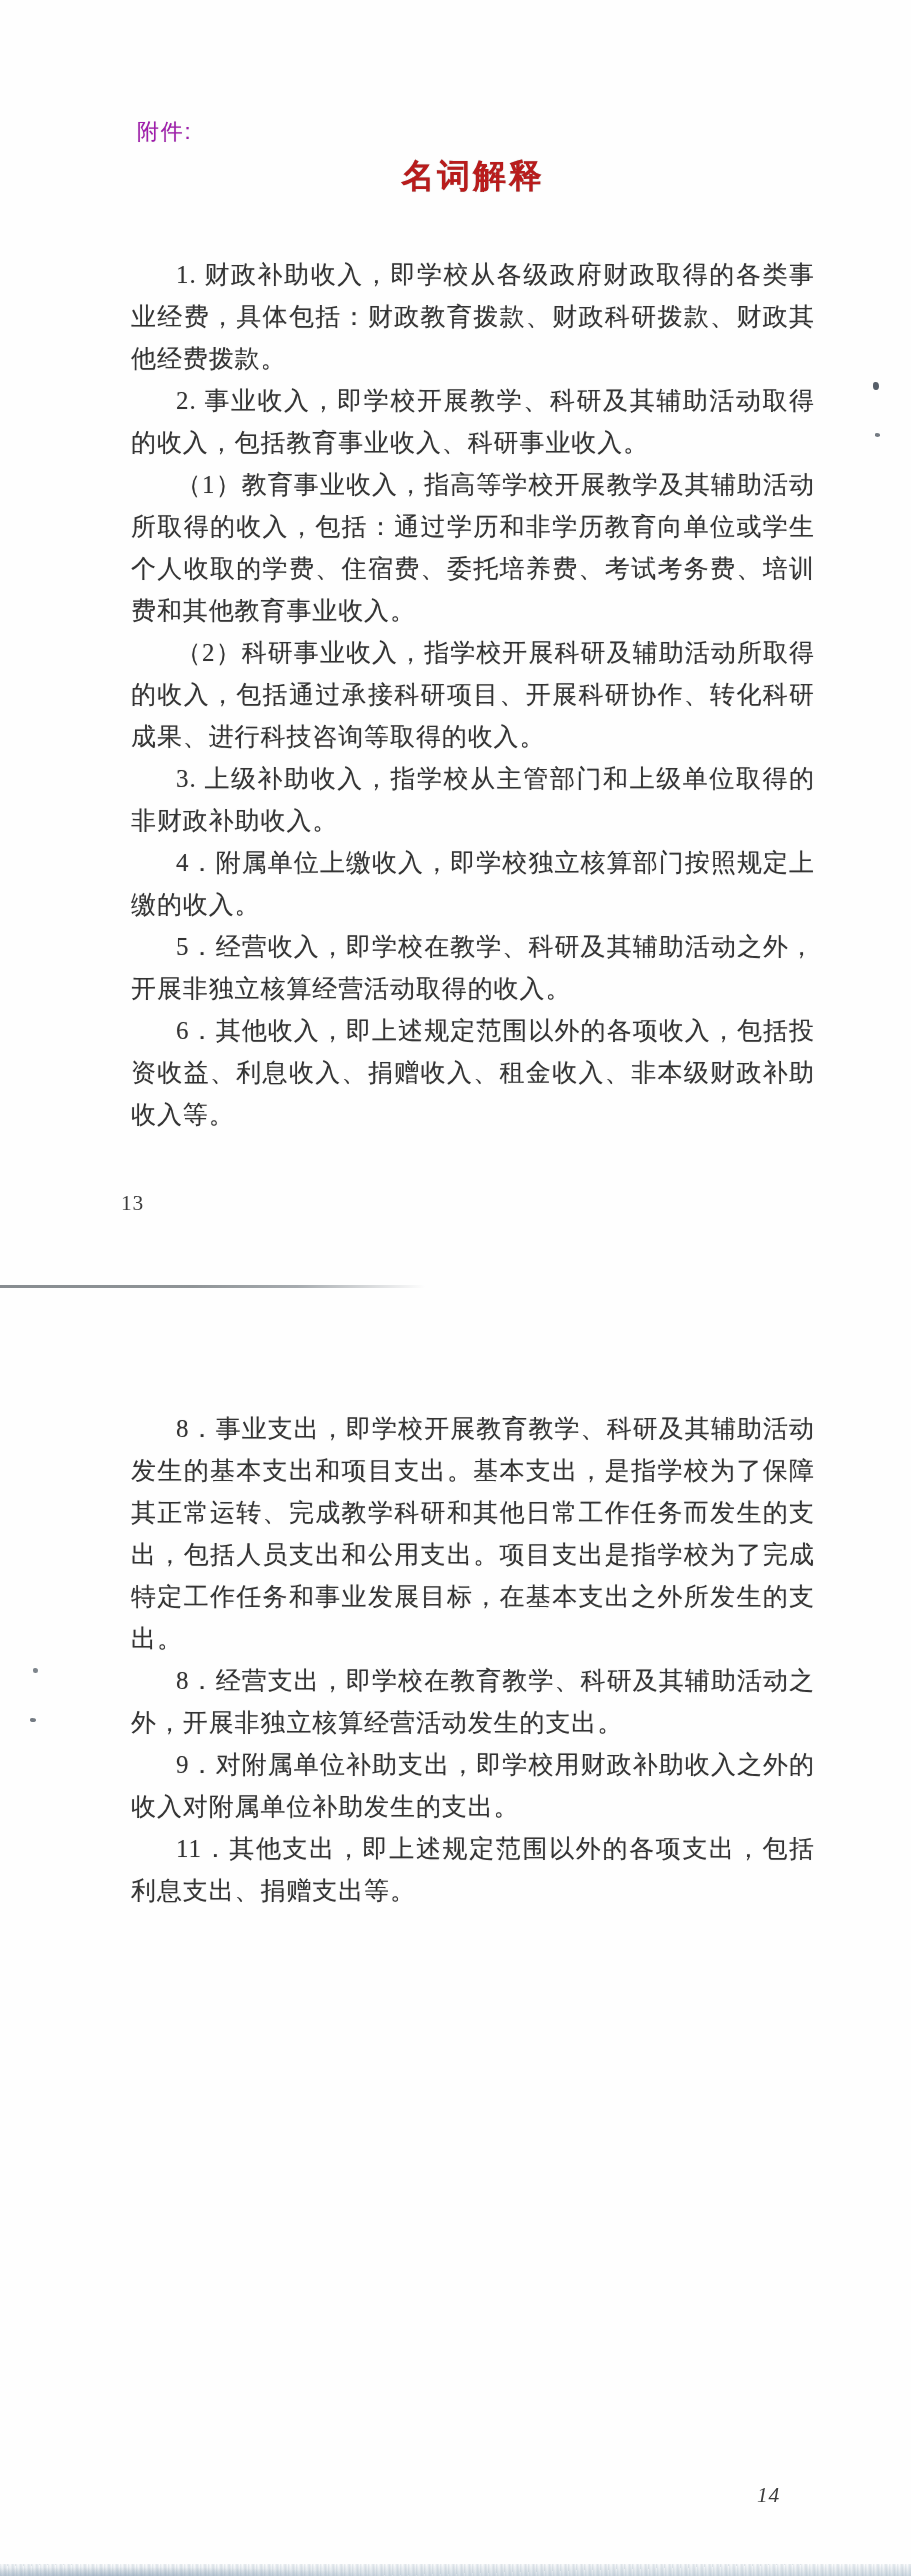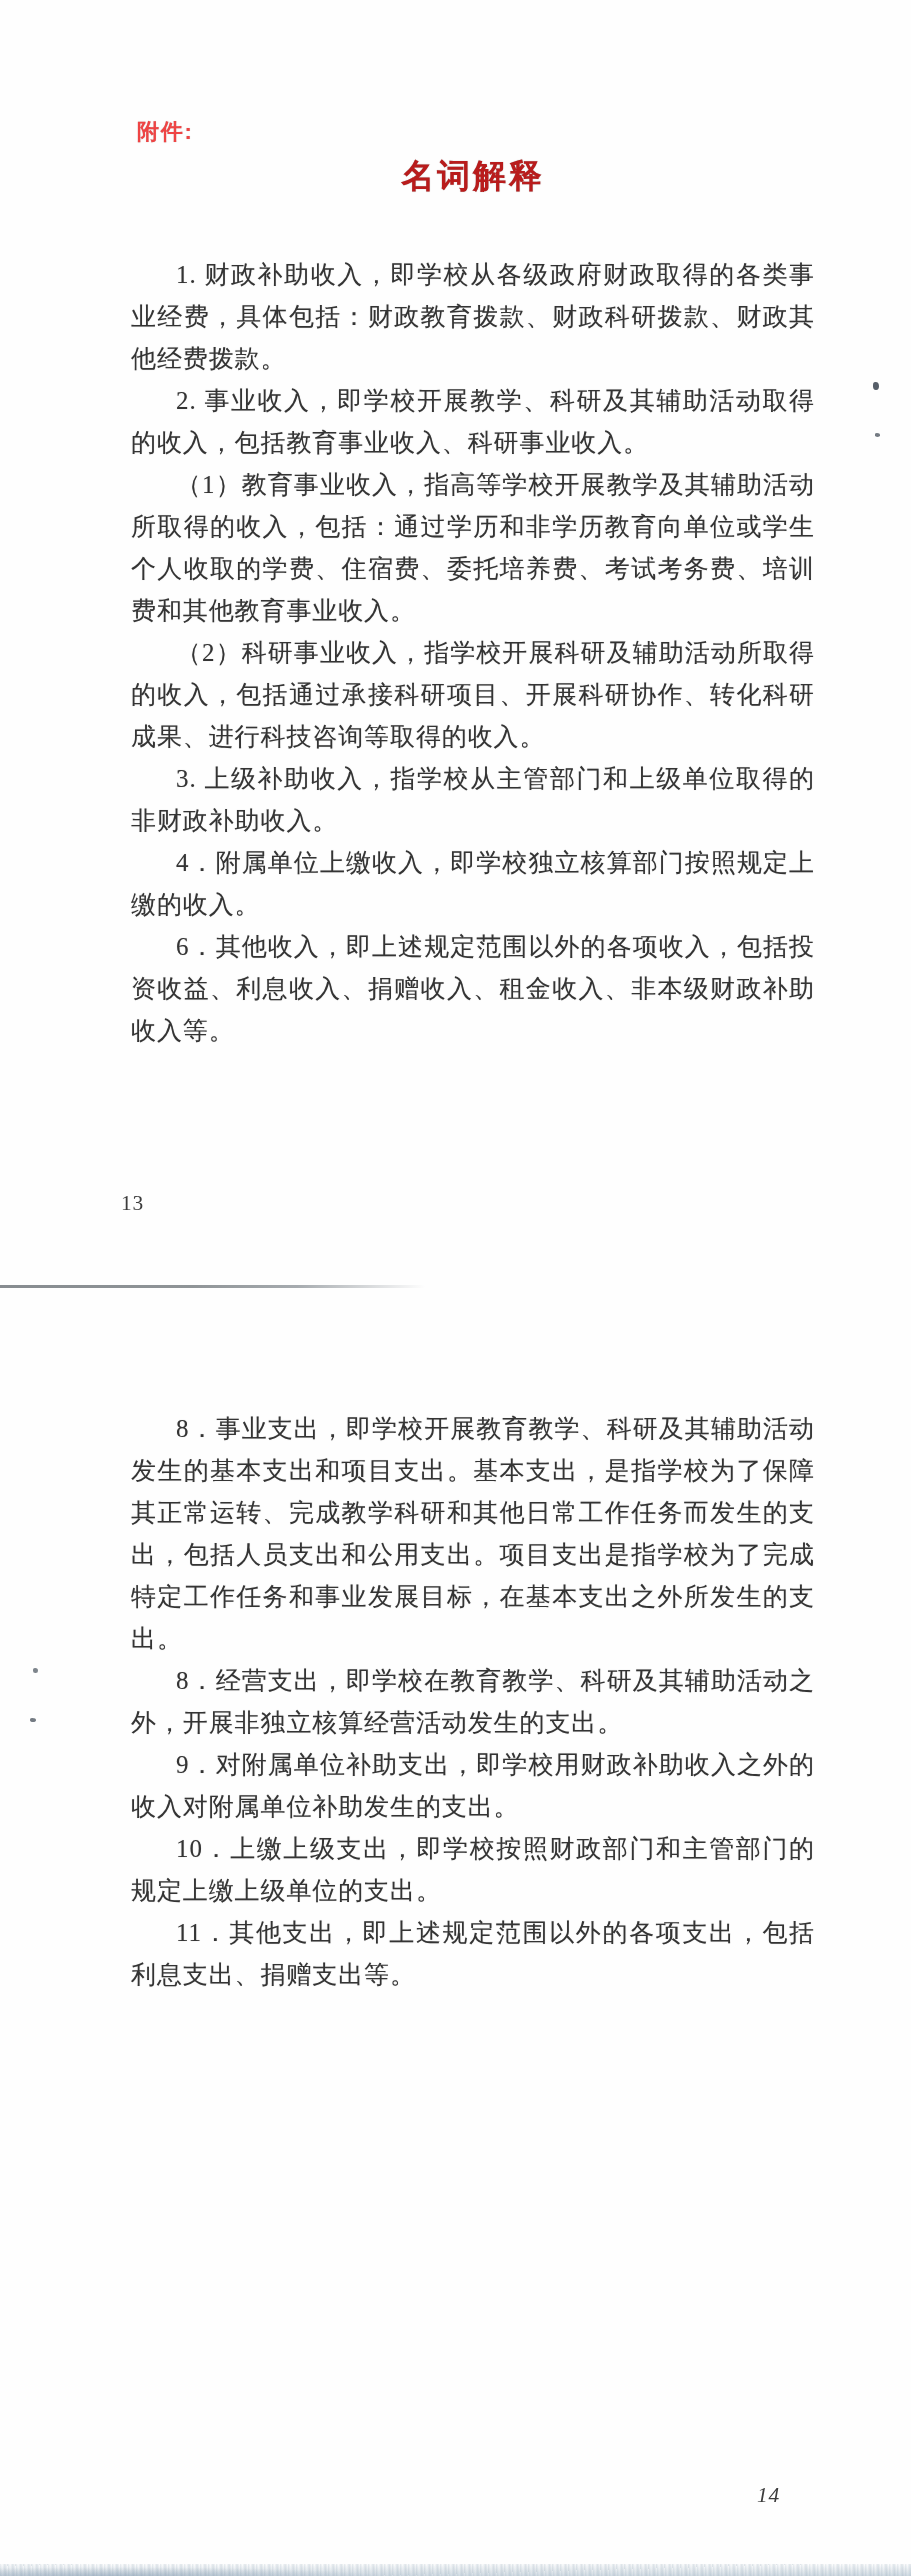--- a/index.html
+++ b/index.html
@@ -18,23 +18,23 @@
   
   .ink {
     color: #343434;
     text-shadow: 0 0 0.9px rgba(70,70,70,0.35);
   }
   .attachment {
     position: absolute;
     left: 137px;
     top: 117px;
     font-size: 22px;
-    font-weight: bold;
+    font-weight: normal;
     font-family: "Liberation Sans", "DejaVu Sans", sans-serif;
-    color: #ef4444;
+    color: #a21caf;
     letter-spacing: 1.8px;
   }
   .doc-title {
     position: absolute;
     left: 131px;
     top: 154px;
     width: 684px;
     text-align: center;
     font-size: 33px;
     font-weight: bold;
@@ -114,32 +114,32 @@
 
 <div class="doc-title">名词解释</div>
 
 <div class="text-block page1-text ink">
   <p>1. 财政补助收入，即学校从各级政府财政取得的各类事业经费，具体包括：财政教育拨款、财政科研拨款、财政其他经费拨款。</p>
   <p>2. 事业收入，即学校开展教学、科研及其辅助活动取得的收入，包括教育事业收入、科研事业收入。</p>
   <p>（1）教育事业收入，指高等学校开展教学及其辅助活动所取得的收入，包括：通过学历和非学历教育向单位或学生个人收取的学费、住宿费、委托培养费、考试考务费、培训费和其他教育事业收入。</p>
   <p>（2）科研事业收入，指学校开展科研及辅助活动所取得的收入，包括通过承接科研项目、开展科研协作、转化科研成果、进行科技咨询等取得的收入。</p>
   <p>3. 上级补助收入，指学校从主管部门和上级单位取得的非财政补助收入。</p>
   <p>4．附属单位上缴收入，即学校独立核算部门按照规定上缴的收入。</p>
+  <p>5．经营收入，即学校在教学、科研及其辅助活动之外，开展非独立核算经营活动取得的收入。</p>
   <p>6．其他收入，即上述规定范围以外的各项收入，包括投资收益、利息收入、捐赠收入、租金收入、非本级财政补助收入等。</p>
 </div>
 
 <div class="page-number page-number-13">13</div>
 
 <div class="page-divider"></div>
 
 <div class="text-block page2-text ink">
   <p>8．事业支出，即学校开展教育教学、科研及其辅助活动发生的基本支出和项目支出。基本支出，是指学校为了保障其正常运转、完成教学科研和其他日常工作任务而发生的支出，包括人员支出和公用支出。项目支出是指学校为了完成特定工作任务和事业发展目标，在基本支出之外所发生的支出。</p>
   <p>8．经营支出，即学校在教育教学、科研及其辅助活动之外，开展非独立核算经营活动发生的支出。</p>
   <p>9．对附属单位补助支出，即学校用财政补助收入之外的收入对附属单位补助发生的支出。</p>
-  <p>10．上缴上级支出，即学校按照财政部门和主管部门的规定上缴上级单位的支出。</p>
   <p>11．其他支出，即上述规定范围以外的各项支出，包括利息支出、捐赠支出等。</p>
 </div>
 
 <div class="page-number page-number-14">14</div>
 
 <div class="speck speck-a"></div>
 <div class="speck speck-b"></div>
 <div class="speck speck-c"></div>
 <div class="speck speck-d"></div>
 

